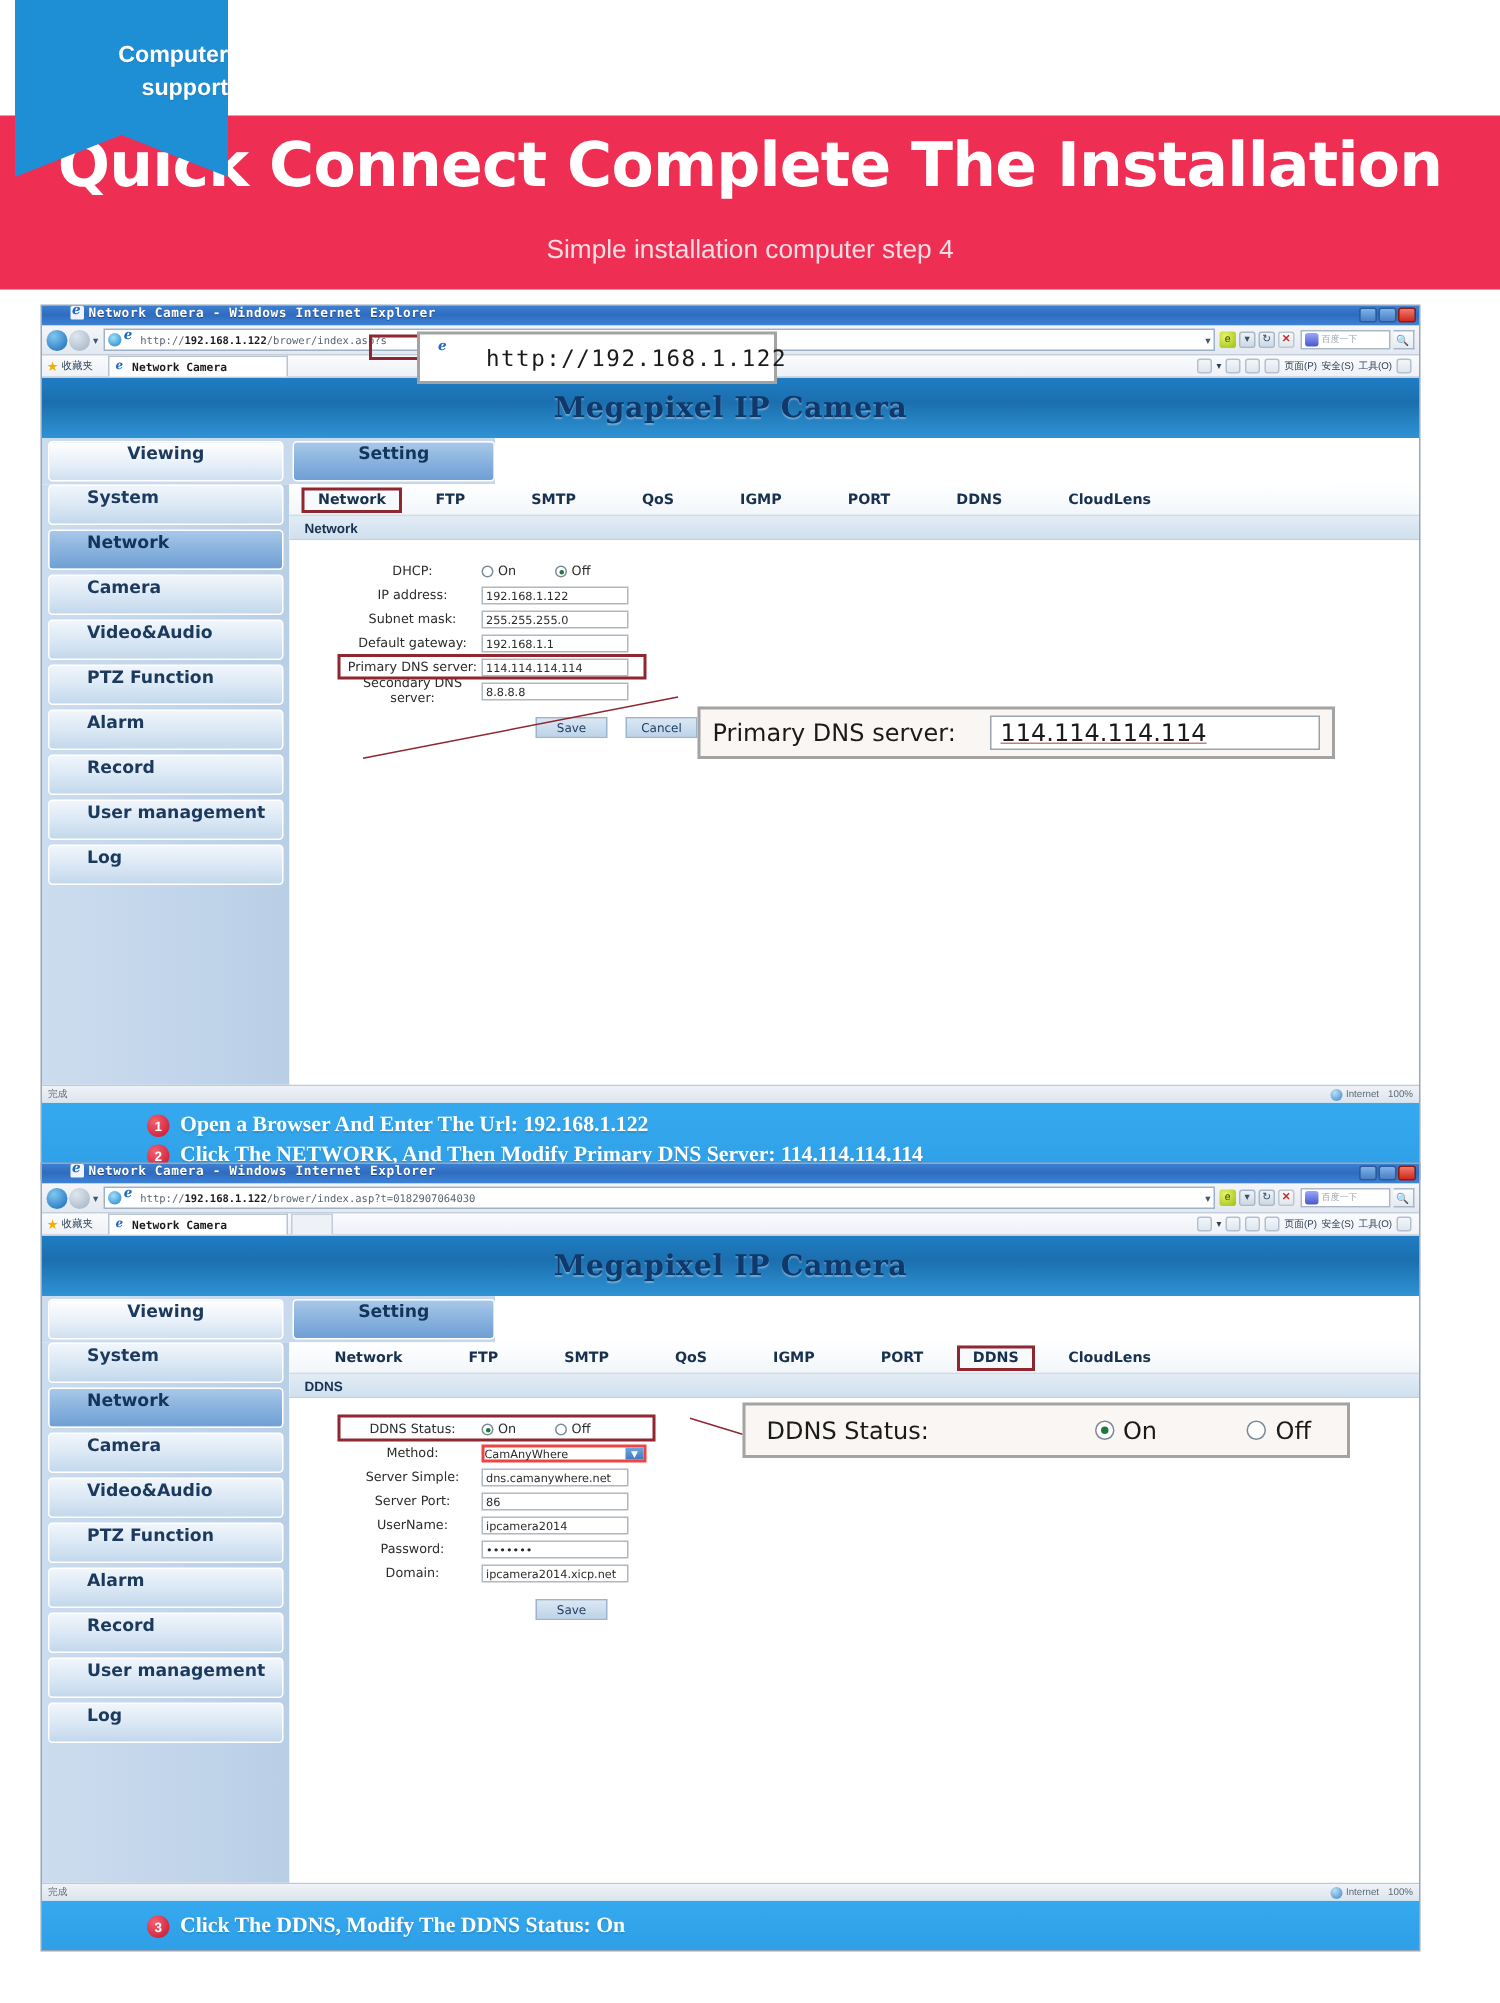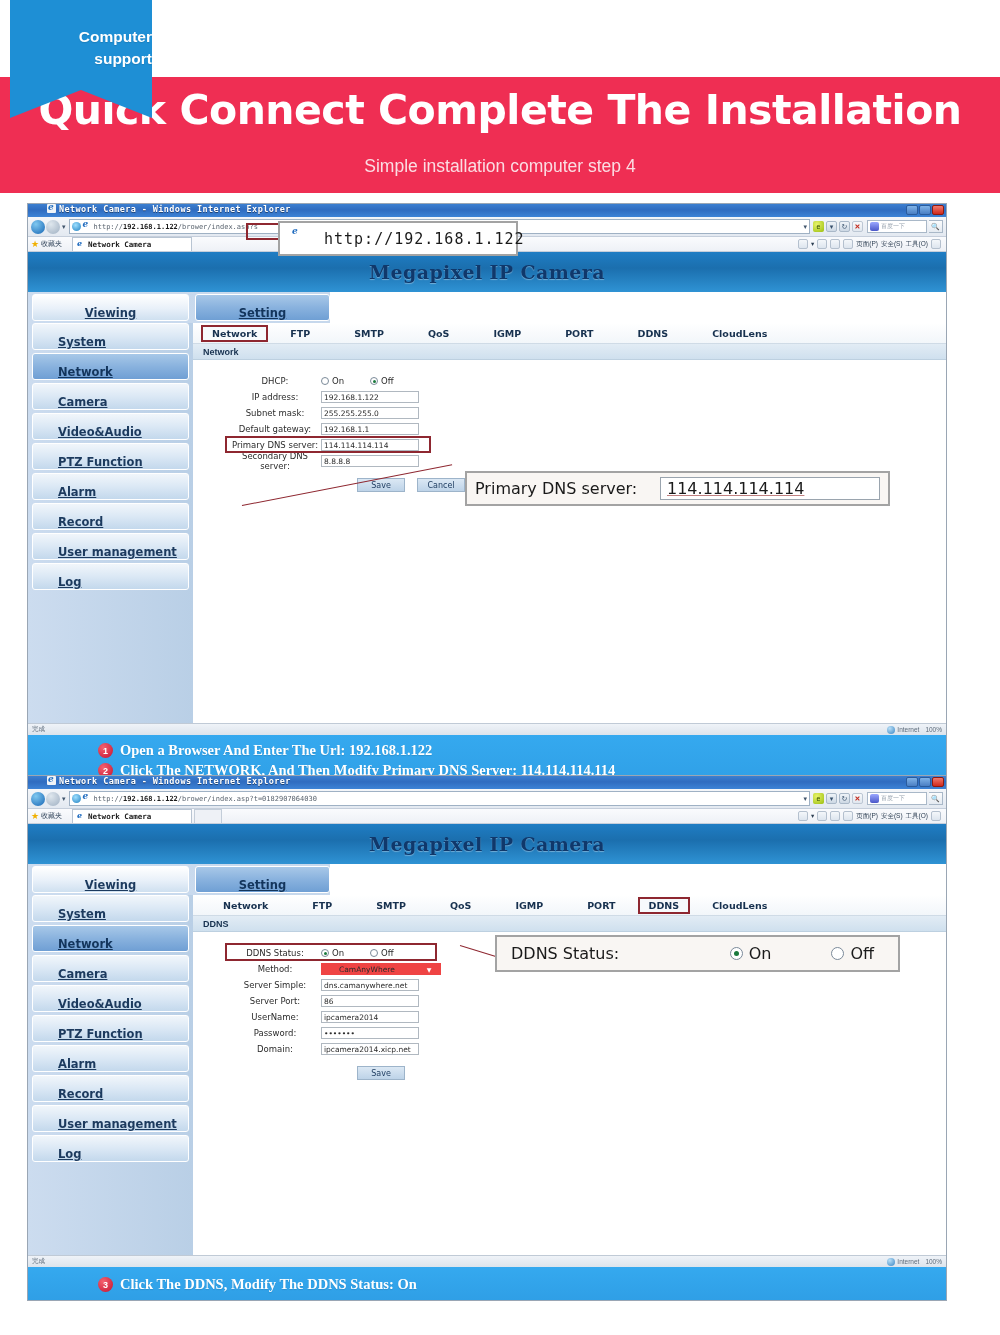--- a/index.html
+++ b/index.html
@@ -138,24 +138,23 @@
     color:#10386b; font-weight:bold; font-size:19px; letter-spacing:.4px;
     font-family:"DejaVu Serif", serif;
     text-shadow:0 1px 1px rgba(255,255,255,.35);
   }
   .cam-body { display:flex; align-items:stretch; }
   .cam-side { width:165px; flex:0 0 auto; background:linear-gradient(to right,#ccdcef,#b9cfe6); padding-top:0;}
   .side-item {
     height:27px; margin:0 4px 3px 4px;
     background:linear-gradient(to bottom,#f1f6fb 0%,#dbe8f5 50%,#c3d8ec 100%);
     border:1px solid #ffffff; border-radius:3px;
-    display:flex; align-items:flex-end; padding-left:25px;
+    display:flex; align-items:flex-start; padding-left:25px;
     font-size:11.5px; font-weight:bold; color:#1c3a5e;
     font-family:"DejaVu Sans", sans-serif;
-    text-decoration:underline;
   }
   .side-item.top { background:linear-gradient(to bottom,#ffffff 0%,#e8f0f9 55%,#cfe0f0 100%); }
   .side-item.active {
     background:linear-gradient(to bottom,#a8c8e8 0%,#89b2de 50%,#6f9fd4 100%);
     color:#13355c;
   }
   .cam-main { flex:1 1 auto; background:#ffffff; position:relative; }
   .tabrow {
     height:21px; background:linear-gradient(to bottom,#ffffff,#f2f6fa);
     display:flex; align-items:center; border-bottom:1px solid #cfdbe6; padding-left:8px;
@@ -174,22 +173,22 @@
   .form { padding:14px 0 0 0; position:relative; }
   .frow { display:flex; align-items:center; height:14px; margin-bottom:2px; }
   .flabel { width:128px; text-align:center; padding-left:36px; font-size:8.5px; color:#2b2b2b;
     font-family:"DejaVu Sans", sans-serif; }
   .finput {
     width:98px; height:12px; background:#ffffff; border:1px solid #b0b8c0;
     font-size:7.5px; color:#2b2b2b; padding-left:2px; display:flex; align-items:center;
     font-family:"DejaVu Sans", sans-serif; overflow:hidden; white-space:nowrap;
   }
   .fselect {
-    width:120px; height:12px; background:#ffffff; border:6px solid #ef4444;
-    font-size:7.5px; color:#2b2b2b; padding-left:12px; display:flex; align-items:center;
+    width:110px; height:12px; background:#ffffff; border:2px solid #ef4444;
+    font-size:7.5px; color:#2b2b2b; padding-left:0; display:flex; align-items:center;
     position:relative; font-family:"DejaVu Sans", sans-serif;
   }
   .fselect .arrow {
     position:absolute; right:0; top:0; width:12px; height:100%;
     background:linear-gradient(to bottom,#6fa8e0,#3d7cc0); color:#fff;
     font-size:6px; display:flex; align-items:center; justify-content:center;
   }
   .radio-grp { display:flex; align-items:center; gap:26px; }
   .radio { display:flex; align-items:center; gap:3px; font-size:8.5px; color:#2b2b2b;
     font-family:"DejaVu Sans", sans-serif; }

